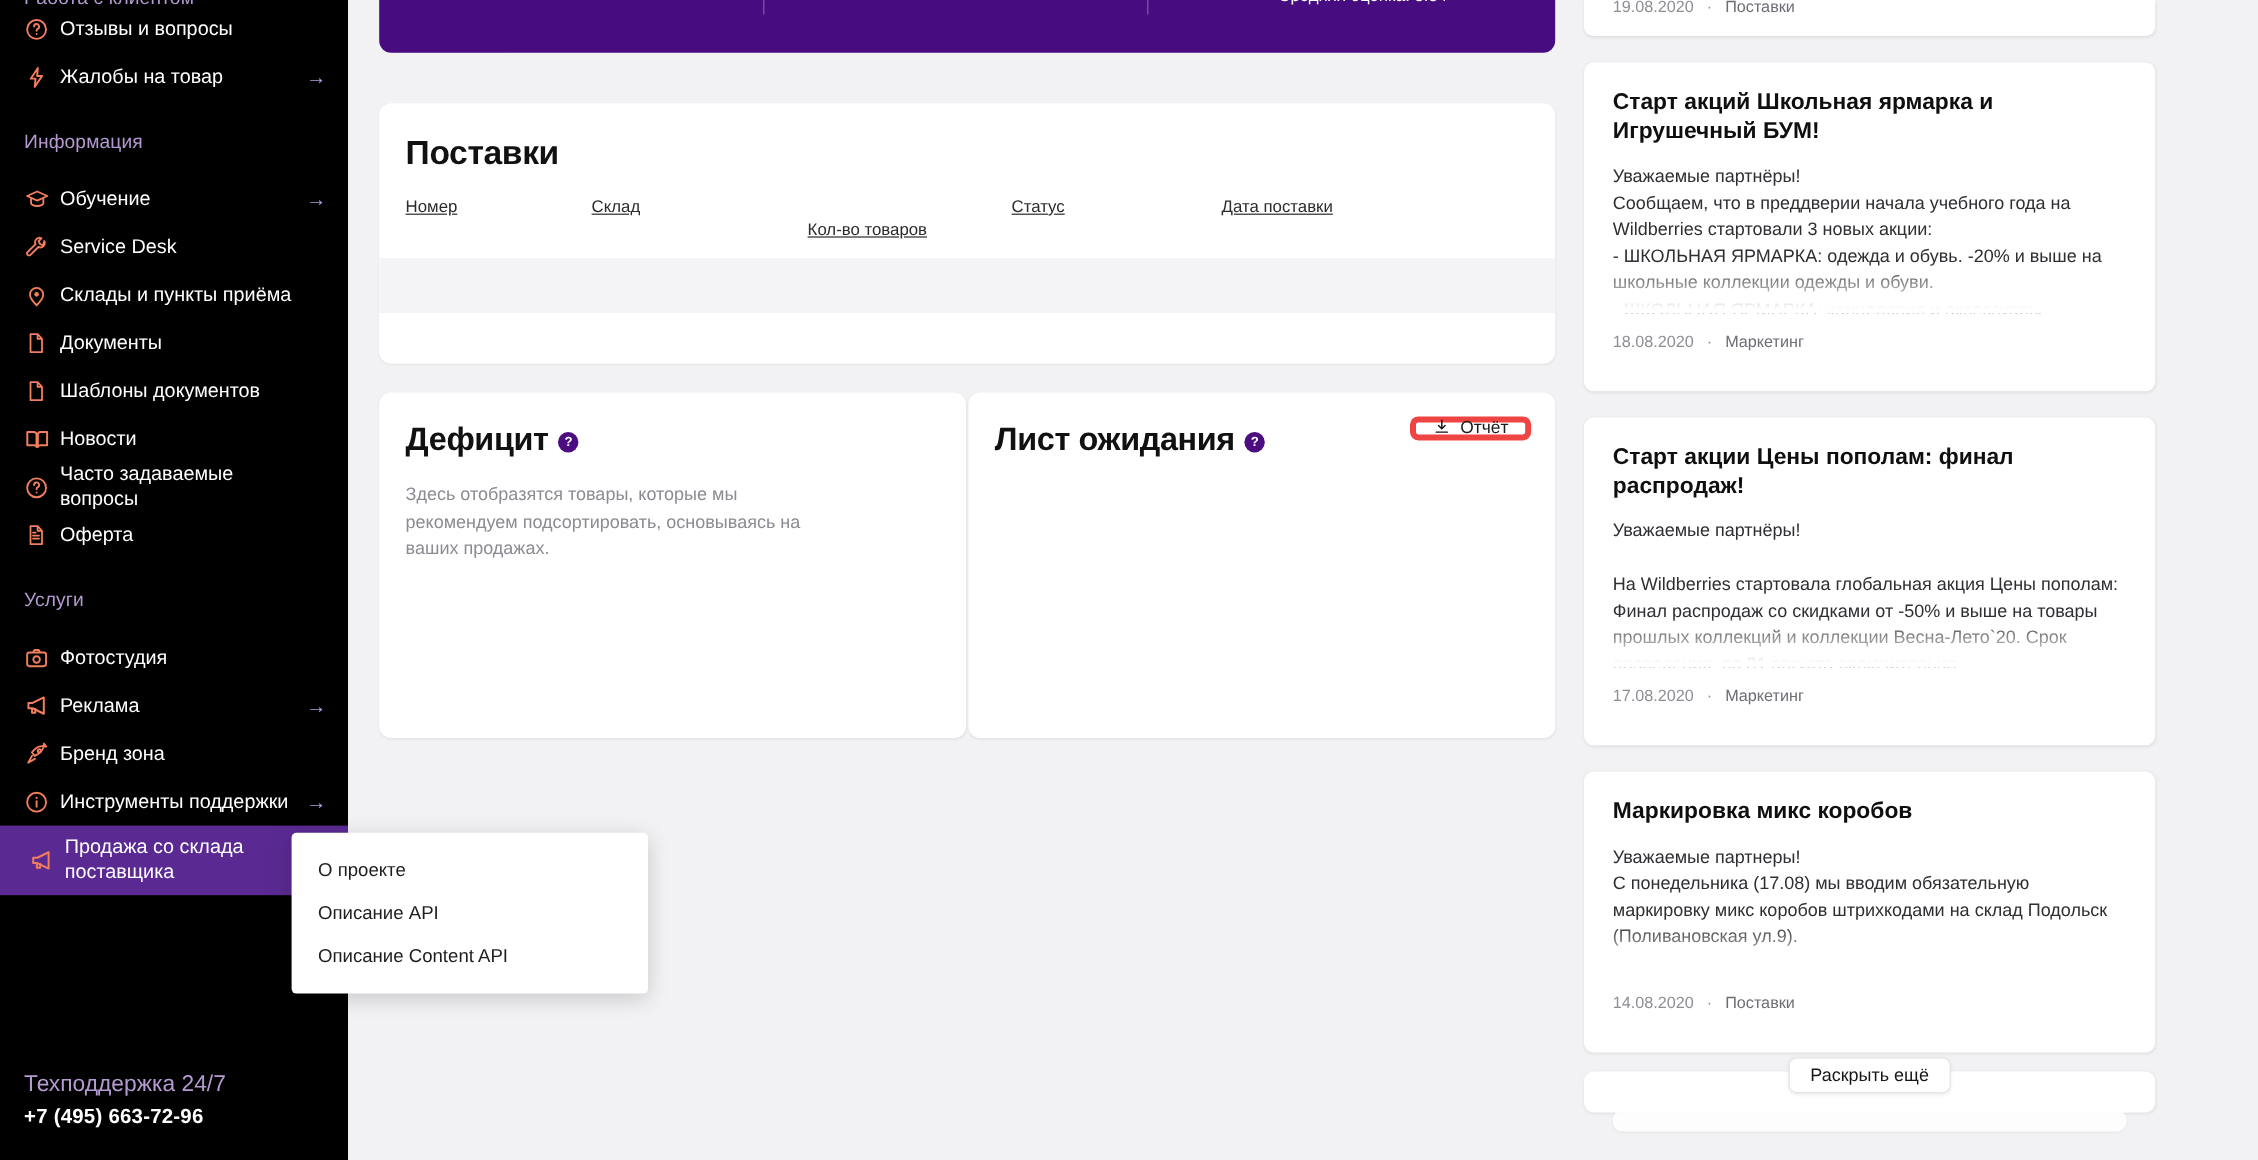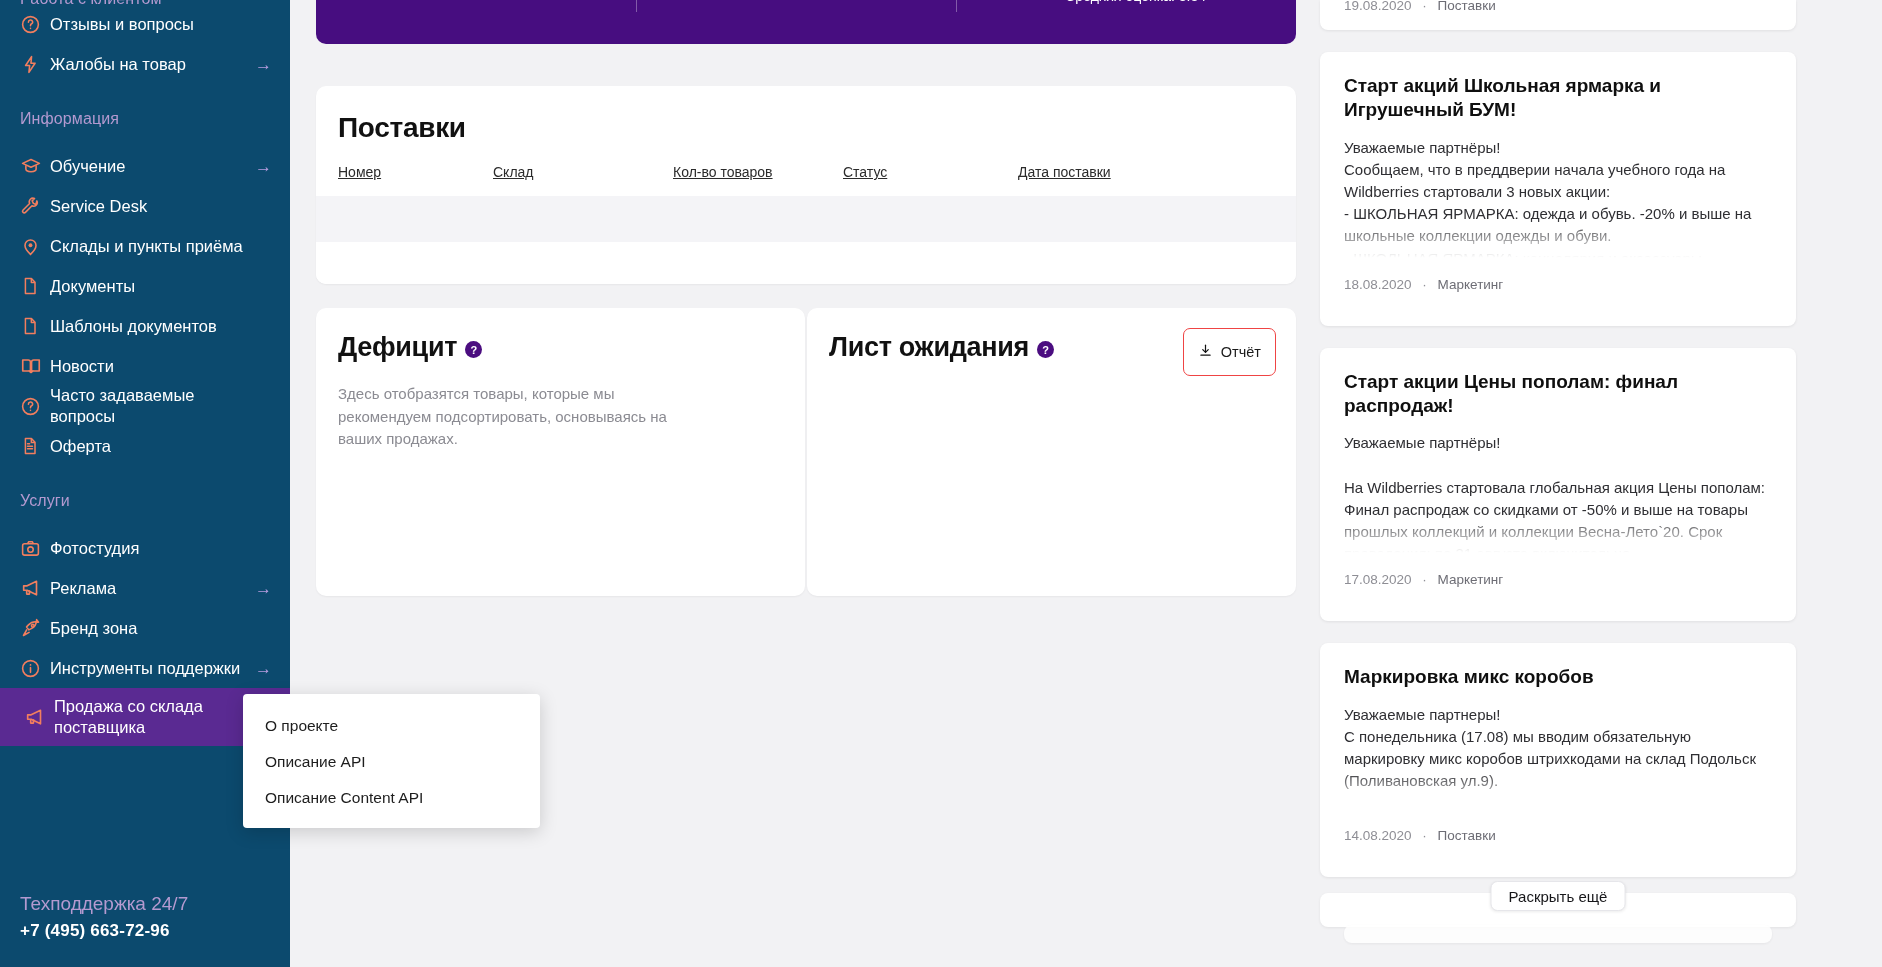--- a/index.html
+++ b/index.html
@@ -7,21 +7,21 @@
     width: 1882px; height: 967px;
     background: #f2f2f4;
     font-family: "Liberation Sans", sans-serif;
     overflow: hidden;
   }
   .app { position: relative; width: 1882px; height: 967px; display: flex; }
 
   
   .sidebar {
     width: 290px; height: 967px;
-    background: #0c4a6e;
+    background: #000000;
     flex: 0 0 290px;
     position: relative;
     overflow: hidden;
   }
   .sb-group-title {
     color: #b49ad0;
     font-size: 16px;
     padding: 0 0 0 20px;
     letter-spacing: .1px;
   }
@@ -92,21 +92,21 @@
   .deliveries { padding: 0; margin-bottom: 24px; overflow: hidden; }
   .deliveries h2 {
     font-size: 28px; font-weight: 700; color: #111;
     padding: 26px 0 0 22px; letter-spacing: -.3px;
   }
   .tbl-head {
     display: flex; padding: 20px 22px 16px 22px;
     font-size: 14px; color: #2b2b2b; text-decoration: underline;
   }
   .tbl-head .c { flex: 0 0 auto; }
-  .c1 { width: 155px; } .c2 { width: 180px; } .c3 { width: 170px; }
+  .c1 { width: 155px; } .c2 { width: 180px; } .c3 { width: 170px; margin-top: 19px; }
   .c4 { width: 175px; } .c5 { width: 180px; }
   .tbl-empty-row { height: 46px; background: #f4f4f7; }
   .tbl-foot { height: 42px; background: #ffffff; }
 
   .row2 { display: flex; gap: 2px; }
   .panel { flex: 1 1 0; height: 288px; padding: 24px 22px; position: relative; }
   .panel h2 {
     font-size: 27px; font-weight: 700; color: #111;
     display: inline-flex; align-items: center; gap: 8px;
     letter-spacing: -.3px;
@@ -117,22 +117,22 @@
     font-size: 11px; font-weight: 700;
     display: inline-flex; align-items: center; justify-content: center;
     margin-top: 4px;
   }
   .panel p.empty {
     margin-top: 20px; color: #8b8b92; font-size: 15px; line-height: 1.5;
     max-width: 360px;
   }
   .report-btn {
     position: absolute; top: 20px; right: 20px;
-    border: 1px solid #ef4444; border-radius: 7px; background: #fff;
-    height: 48px; padding: 0 14px;
+    border: 5px solid #ef4444; border-radius: 7px; background: #fff;
+    height: 20px; padding: 0 14px;
     display: inline-flex; align-items: center; gap: 8px;
     font-size: 14.5px; color: #1b1b1b; cursor: pointer;
   }
 
   
   .dropdown {
     position: absolute;
     left: 243px; top: 694px;
     width: 297px;
     background: #ffffff;

